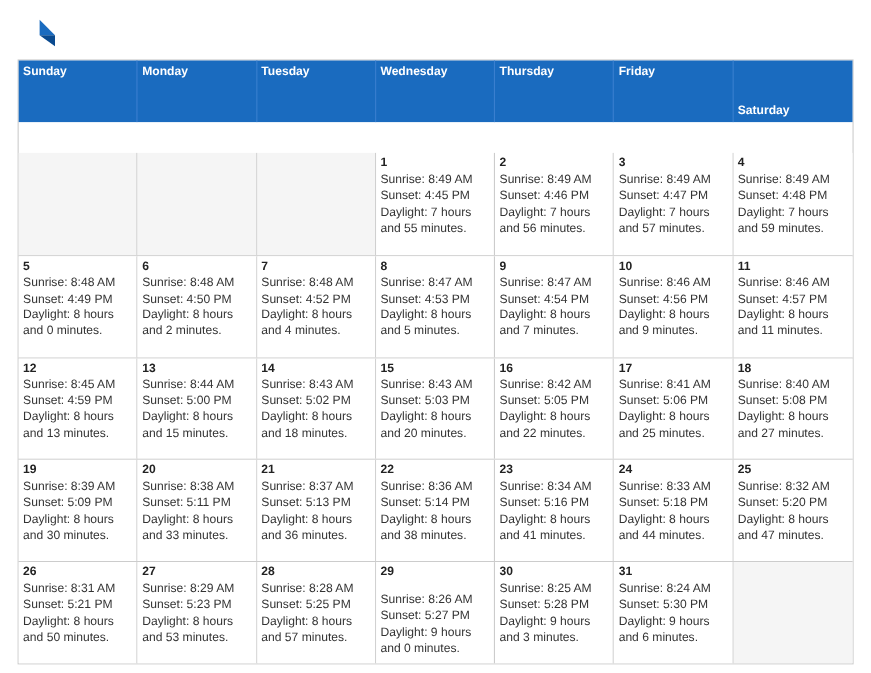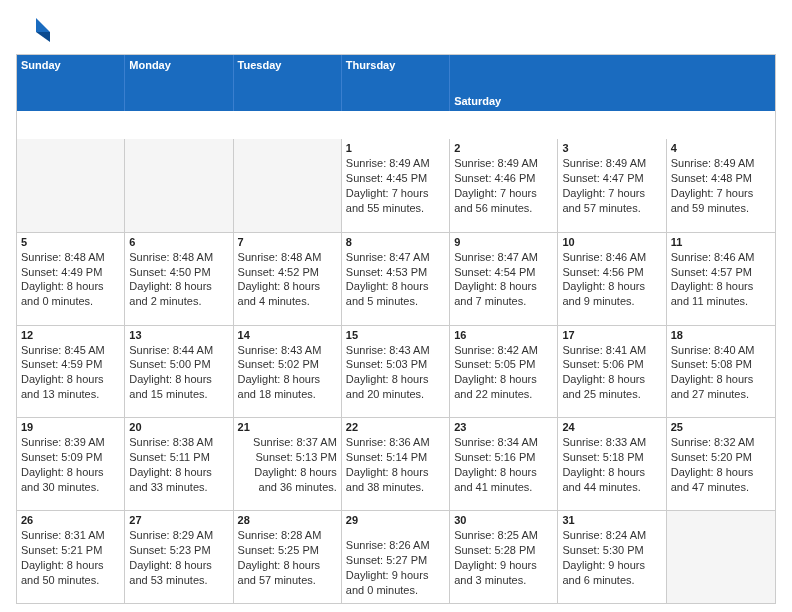--- a/index.html
+++ b/index.html
@@ -133,21 +133,23 @@
     <div class="title-block">
       <div class="cal-title"></div>
       <div class="cal-subtitle"></div>
     </div>
   </div>
   <div class="calendar">
     <div class="cal-header-row">
     <div class="cal-header-cell">Sunday</div>
         <div class="cal-header-cell">Monday</div>
         <div class="cal-header-cell">Tuesday</div>
+        <div class="cal-header-cell">Wednesday</div>
         <div class="cal-header-cell">Thursday</div>
+        <div class="cal-header-cell">Friday</div>
         <div class="cal-header-cell">Saturday</div>
       </div>
     <div class="cal-body">
     <div class="cal-week">
           <div class="cal-cell empty"></div>
           <div class="cal-cell empty"></div>
           <div class="cal-cell empty"></div>
           <div class="cal-cell">
             <div class="cal-day-num">1</div>
             <div class="cal-cell-text" style="white-space: pre-line;">Sunrise: 8:49 AM
@@ -289,21 +291,21 @@
           </div>
           <div class="cal-cell">
             <div class="cal-day-num">20</div>
             <div class="cal-cell-text" style="white-space: pre-line;">Sunrise: 8:38 AM
 Sunset: 5:11 PM
 Daylight: 8 hours
 and 33 minutes.</div>
           </div>
           <div class="cal-cell">
             <div class="cal-day-num">21</div>
-            <div class="cal-cell-text" style="white-space: pre-line; text-align: right;">Sunrise: 8:37 AM
+            <div class="cal-cell-text" style="white-space: pre-line;">Sunrise: 8:37 AM
 Sunset: 5:13 PM
 Daylight: 8 hours
 and 36 minutes.</div>
           </div>
           <div class="cal-cell">
             <div class="cal-day-num">22</div>
             <div class="cal-cell-text" style="white-space: pre-line;">Sunrise: 8:36 AM
 Sunset: 5:14 PM
 Daylight: 8 hours
 and 38 minutes.</div>

